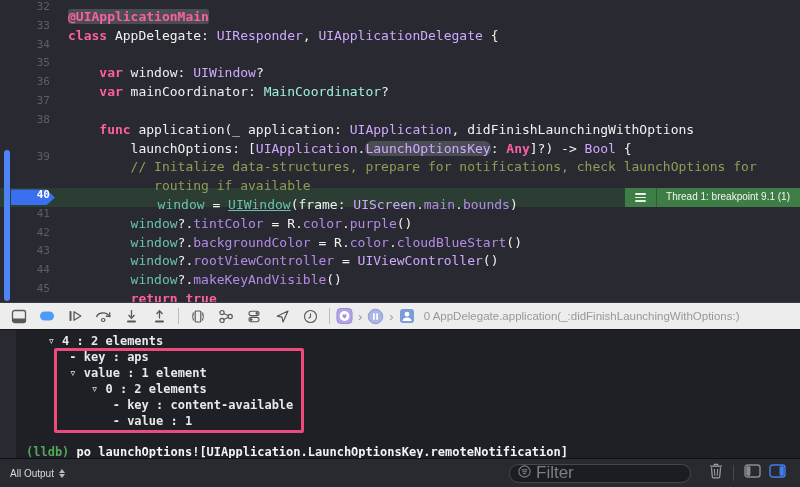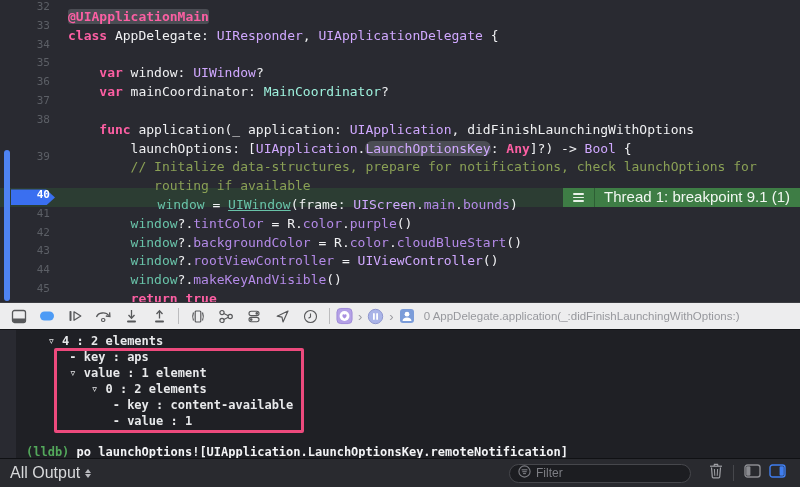--- a/index.html
+++ b/index.html
@@ -21,21 +21,21 @@
   .tok-prop { color:#b48ae8; }
   .tok-plain { color:#f0f1f3; }
   .tok-cmt { color:#8aa055; }
   .tok-vari { color:#69c3a9; }
   .tok-link { color:#69c3a9; text-decoration:underline; }
   .tok-hlattr { color:#fc5fa3; font-weight:bold; background:#4b4d54; border-radius:3px; }
   .tok-hltype { color:#d0a8ff; background:#4b4d54; border-radius:7px; }
   .bp-badge { position:absolute; right:0; top:0; height:18.8px; display:flex; align-items:stretch; background:#3e7d45; z-index:4; }
   .bb-burger { display:flex; flex-direction:column; justify-content:center; gap:2px; padding:0 10px; border-right:1px solid #2d5e34; }
   .bb-burger i { display:block; width:11px; height:1.5px; background:#e9f2e9; border-radius:1px; }
-  .bb-text { color:#f2f7f2; font-size:15px; line-height:18.8px; padding:0 10px 0 9px; white-space:nowrap; }
+  .bb-text { color:#f2f7f2; font-size:10px; line-height:18.8px; padding:0 10px 0 9px; white-space:nowrap; }
 
   
   .debugbar { position:absolute; top:302px; left:0; width:800px; height:28px; background:#ededee; border-top:1px solid #3c3d42; border-bottom:1px solid #131417; display:flex; align-items:center; padding:0 6px; gap:2px; }
   .dbtn { width:26px; height:22px; display:flex; align-items:center; justify-content:center; flex:none; }
   .dbtn svg { display:block; }
   .dsep { width:1px; height:16px; background:#bcbcbe; margin:0 4px; flex:none; }
   .crumb-chevron { color:#9a9aa0; font-size:13px; padding:0 3px; flex:none; }
   .crumb-badge { width:17px; height:17px; flex:none; display:flex; align-items:center; justify-content:center; }
   .crumb-text { color:#97989d; font-size:11.5px; margin-left:6px; white-space:nowrap; overflow:hidden; }
 
@@ -43,28 +43,28 @@
   .console { position:absolute; top:330px; left:16px; width:800px; height:128px; background:#1f2025; }
   .console-rows { padding-top:3px; }
   .console-rows pre { margin:0; font:bold 12px "DejaVu Sans Mono",monospace; line-height:16px; color:#e8e9eb; white-space:pre; padding-left:10px; }
   .anno-box { position:absolute; left:38px; top:18px; width:250px; height:85px; border:3px solid #ed4a7d; border-radius:2px; z-index:5; }
   .lldb-line { margin-top:16px; padding-left:10px; font:bold 12px "DejaVu Sans Mono",monospace; line-height:14px; white-space:pre; }
   .lldb-prompt { color:#53a85b; }
   .lldb-cmd { color:#f2f3f5; }
 
   
   .bottombar { position:absolute; top:458px; left:0; width:800px; height:29px; background:#292a2f; border-top:1px solid #101114; display:flex; align-items:center; padding:0 10px; }
-  .output-selector { display:flex; align-items:center; gap:5px; color:#d8d9db; font-size:16px; }
+  .output-selector { display:flex; align-items:center; gap:5px; color:#d8d9db; font-size:10px; }
   .updown { display:flex; flex-direction:column; gap:1px; }
   .updown b { width:0; height:0; border-left:3.5px solid transparent; border-right:3.5px solid transparent; }
   .updown b.up { border-bottom:4px solid #b9babf; }
   .updown b.down { border-top:4px solid #b9babf; }
   .bb-spacer { flex:1; }
   .filter-field { display:flex; align-items:center; gap:5px; width:182px; height:19px; background:#1c1d21; border:1px solid #46474c; border-radius:10px; padding:0 8px; margin-right:14px; }
-  .filter-field input { flex:1; background:transparent; border:none; outline:none; color:#c8c9cd; font-size:12px; font-family:"Liberation Sans",sans-serif; }
+  .filter-field input { flex:1; background:transparent; border:none; outline:none; color:#c8c9cd; font-size:17px; font-family:"Liberation Sans",sans-serif; }
   .filter-field input::placeholder { color:#7d7e84; }
   .bbtn { display:flex; align-items:center; justify-content:center; flex:none; margin:0 4px; }
   .bdiv { width:1px; height:16px; background:#46474c; margin:0 6px; flex:none; }
 </style>
 </head>
 <body>
 
 <div class="editor">
   <div class="exec-bar"></div>
   <div id="code-area">

